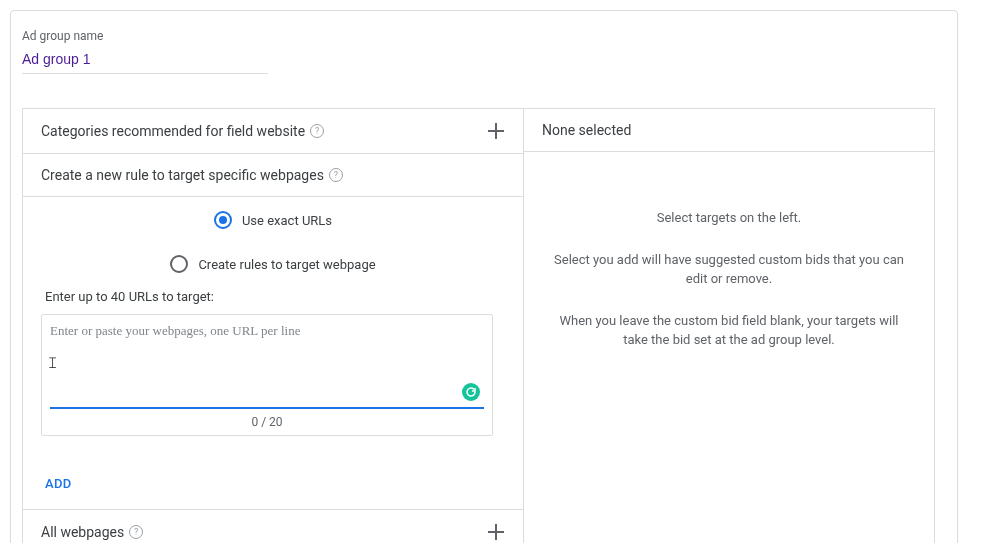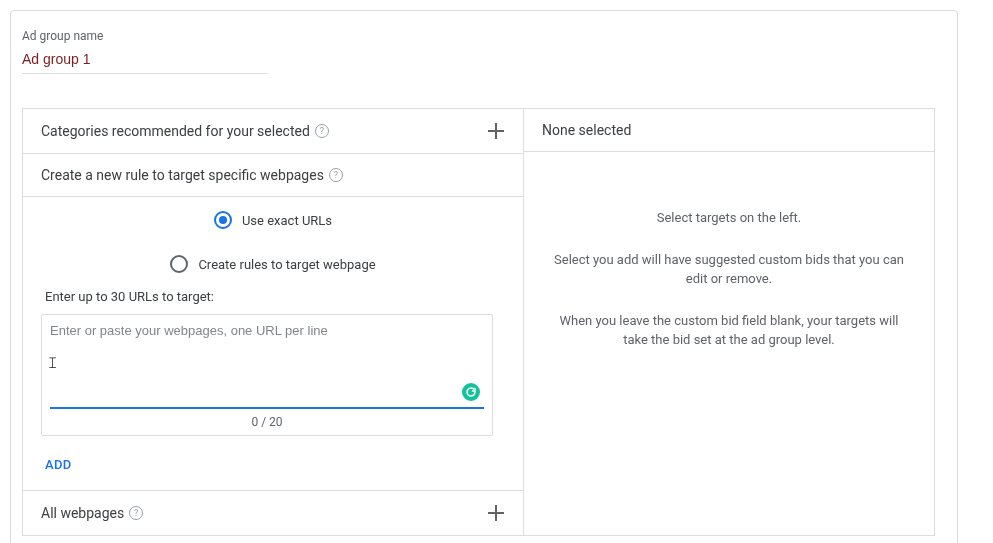--- a/index.html
+++ b/index.html
@@ -22,21 +22,21 @@
     color: #5f6368;
     margin-bottom: 4px;
   }
   .ad-group-input {
     width: 246px;
     border: none;
     border-bottom: 1px solid #dadce0;
     font-size: 14px;
     padding: 4px 0 6px 0;
     outline: none;
-    color: #7f1d1d;
+    color: #4c1d95;
     background: transparent;
   }
   .panels {
     display: flex;
     margin-top: 34px;
     border: 1px solid #dadce0;
   }
   .left-col {
     flex: 0 0 500px;
     display: flex;
@@ -144,21 +144,21 @@
     border-bottom: 2px solid #1a73e8;
     min-height: 86px;
     padding-bottom: 6px;
   }
   .url-textarea {
     width: 100%;
     border: none;
     outline: none;
     resize: none;
     font-size: 13px;
-    font-family: Liberation Sans, sans-serif;
+    font-family: Liberation Serif, serif;
     min-height: 72px;
     color: #3b82f6;
   }
   .url-textarea::placeholder { color: #80868b; }
   .grammarly-badge {
     position: absolute;
     right: 4px;
     bottom: 6px;
     width: 18px; height: 18px;
     border-radius: 50%;
@@ -168,21 +168,21 @@
     align-items: center;
     justify-content: center;
   }
   .url-counter {
     text-align: center;
     font-size: 12px;
     color: #5f6368;
     margin-top: 6px;
   }
   .add-btn {
-    margin-top: 21px;
+    margin-top: 40px;
     color: #1a73e8;
     font-size: 13px;
     font-weight: 500;
     letter-spacing: 0.3px;
     cursor: pointer;
     display: inline-block;
     padding-left: 4px;
   }
   .right-header {
     padding: 13px 18px;
@@ -219,21 +219,21 @@
     <div class="field-label">Ad group name</div>
     <input class="ad-group-input" type="text" value="Ad group 1" style="">
   </div>
 
   <div class="panels">
 
     <div class="left-col">
 
       <div class="section-header">
         <span class="title-wrap">
-          <span>Categories recommended for your selected</span>
+          <span>Categories recommended for field website</span>
           <span class="help-icon">?</span>
         </span>
         <span class="plus-icon"></span>
       </div>
 
       <div class="section-header" style="border-bottom:1px solid #dadce0;">
         <span class="title-wrap">
           <span>Create a new rule to target specific webpages</span>
           <span class="help-icon">?</span>
         </span>
@@ -244,21 +244,21 @@
           <label class="radio-opt">
             <span class="radio selected"></span>
             <span>Use exact URLs</span>
           </label>
           <label class="radio-opt">
             <span class="radio"></span>
             <span>Create rules to target webpage</span>
           </label>
         </div>
 
-        <div class="sub-label">Enter up to 30 URLs to target:</div>
+        <div class="sub-label">Enter up to 40 URLs to target:</div>
 
         <div class="url-box">
           <div class="url-textarea-wrap">
             <textarea class="url-textarea" placeholder="Enter or paste your webpages, one URL per line" style=""></textarea>
             <span class="cursor-text">𝙸</span>
             <span class="grammarly-badge">
               <svg width="12" height="12" viewBox="0 0 24 24" fill="none" stroke="#fff" stroke-width="3" stroke-linecap="round">
                   <path d="M20 12a8 8 0 1 1-3-6.2"></path>
                   <path d="M20 5v5h-5"></path>
                 </svg>

